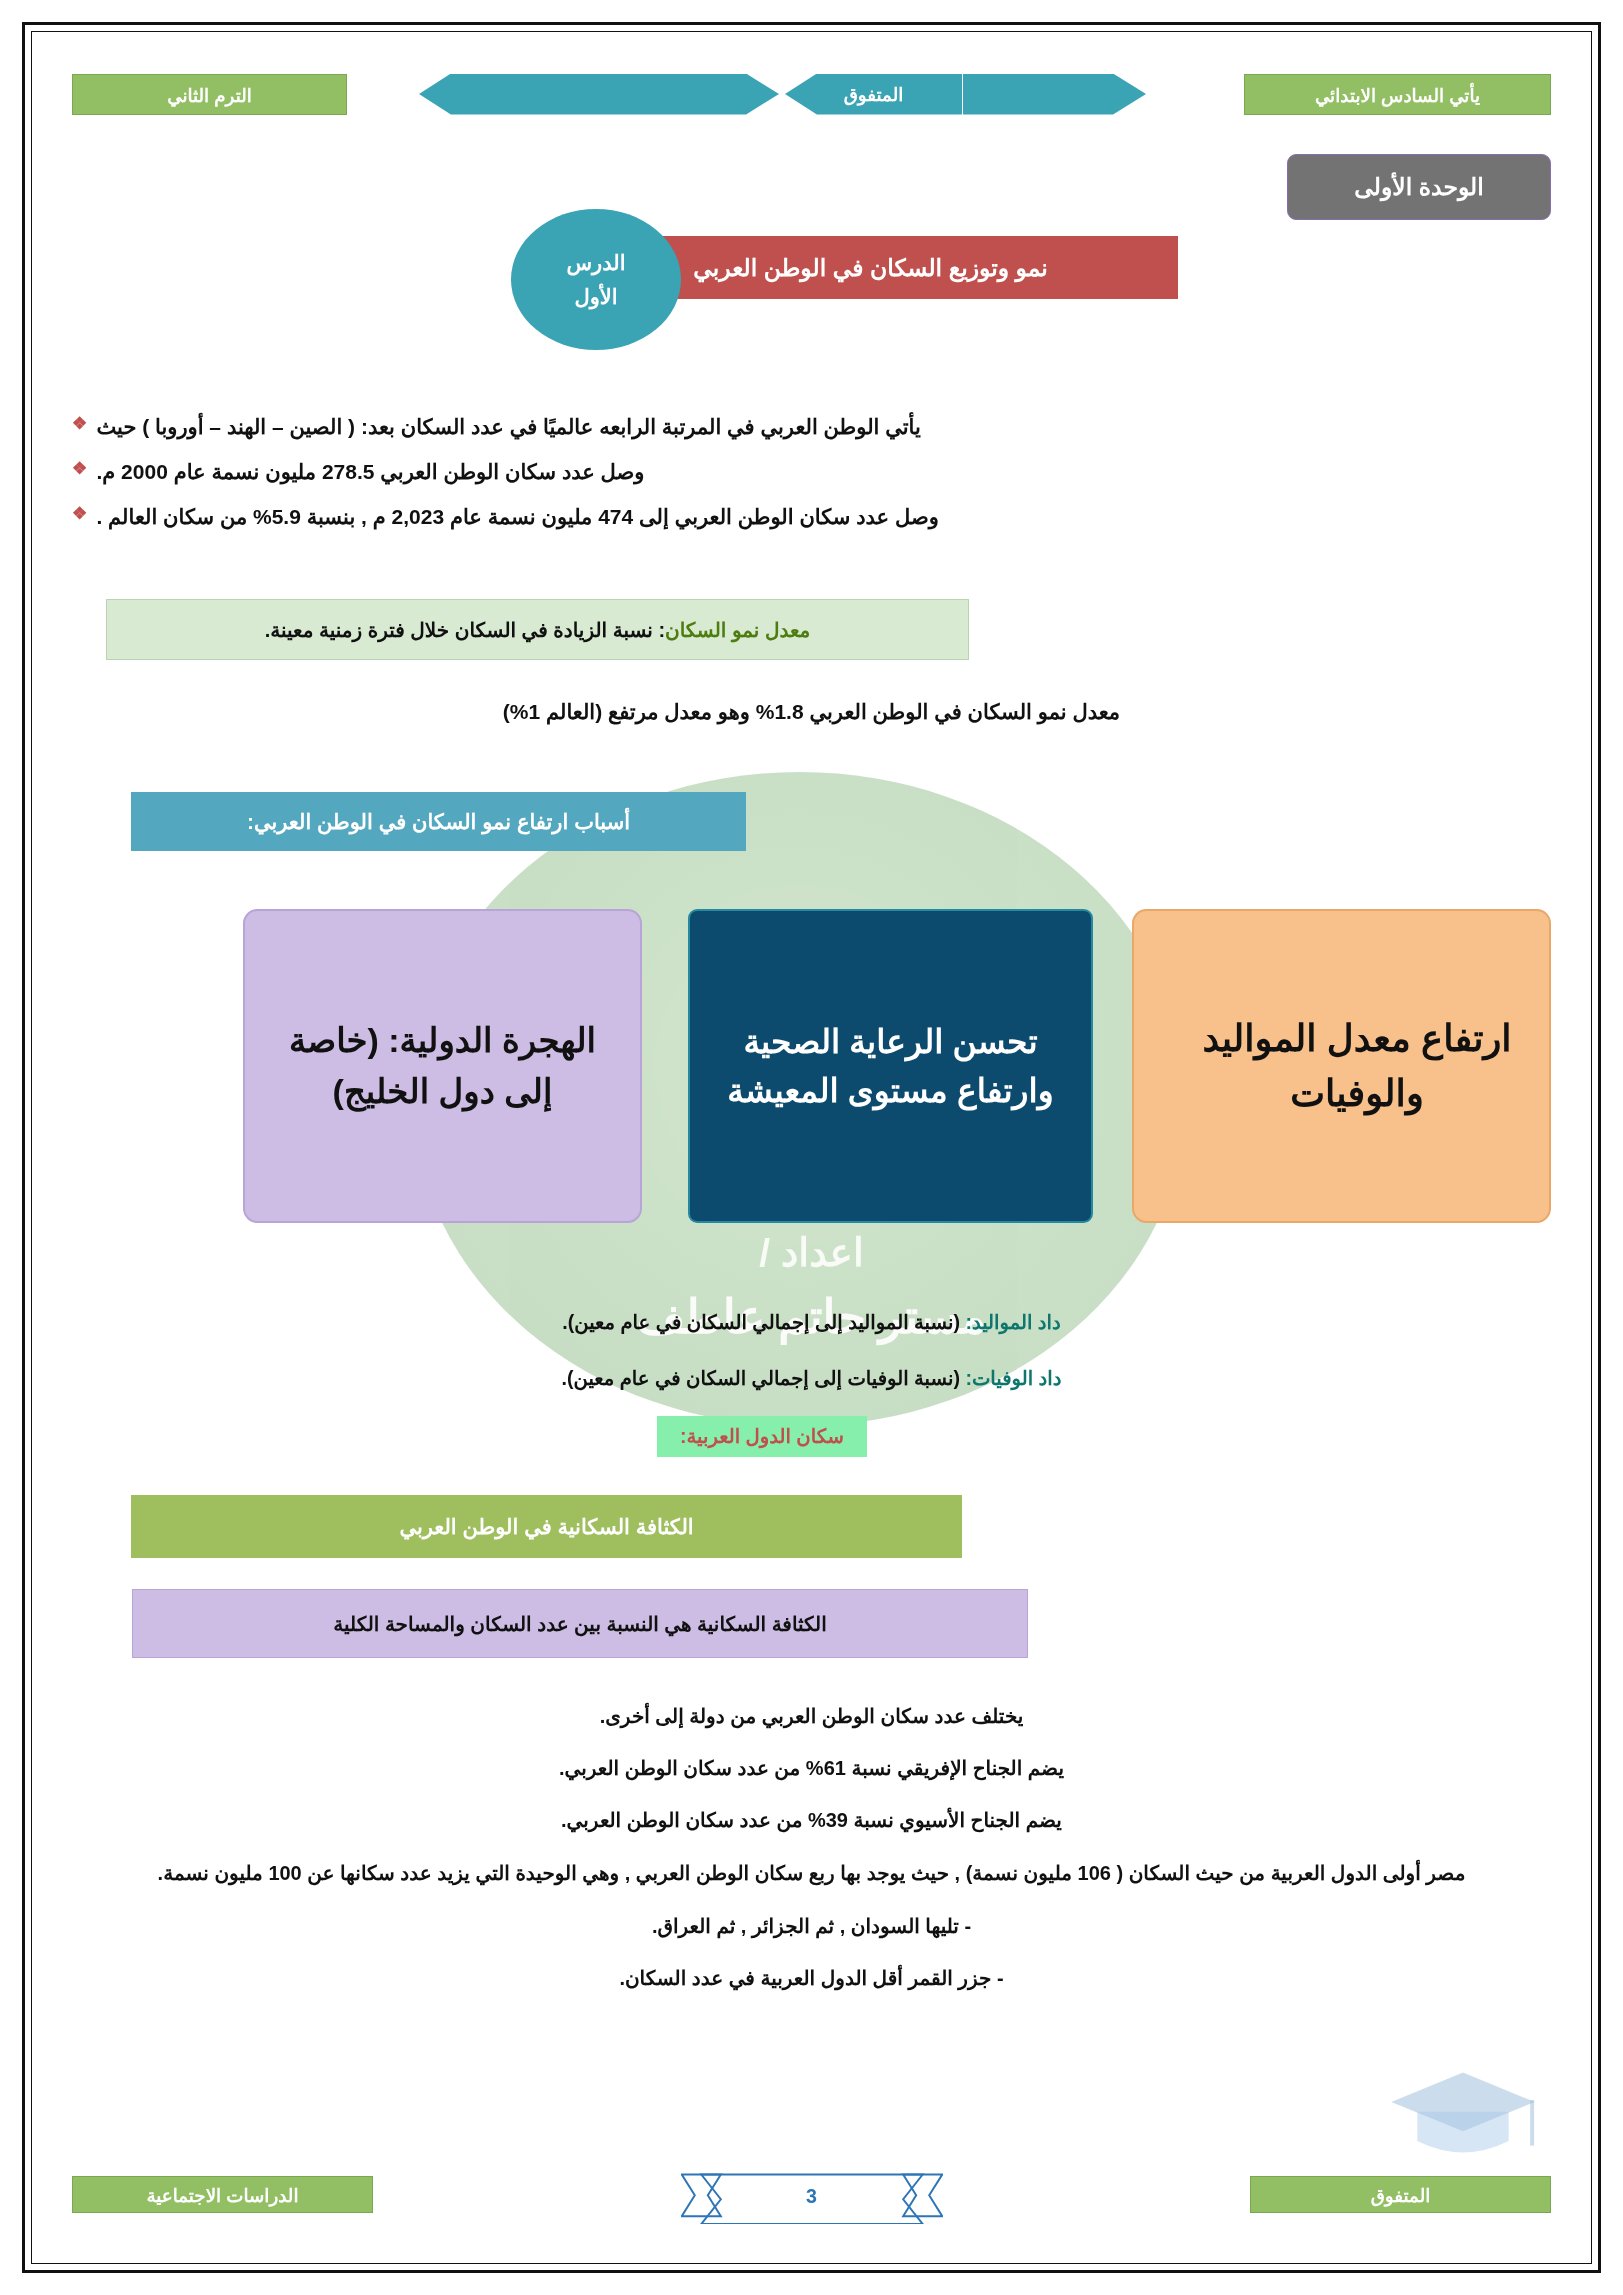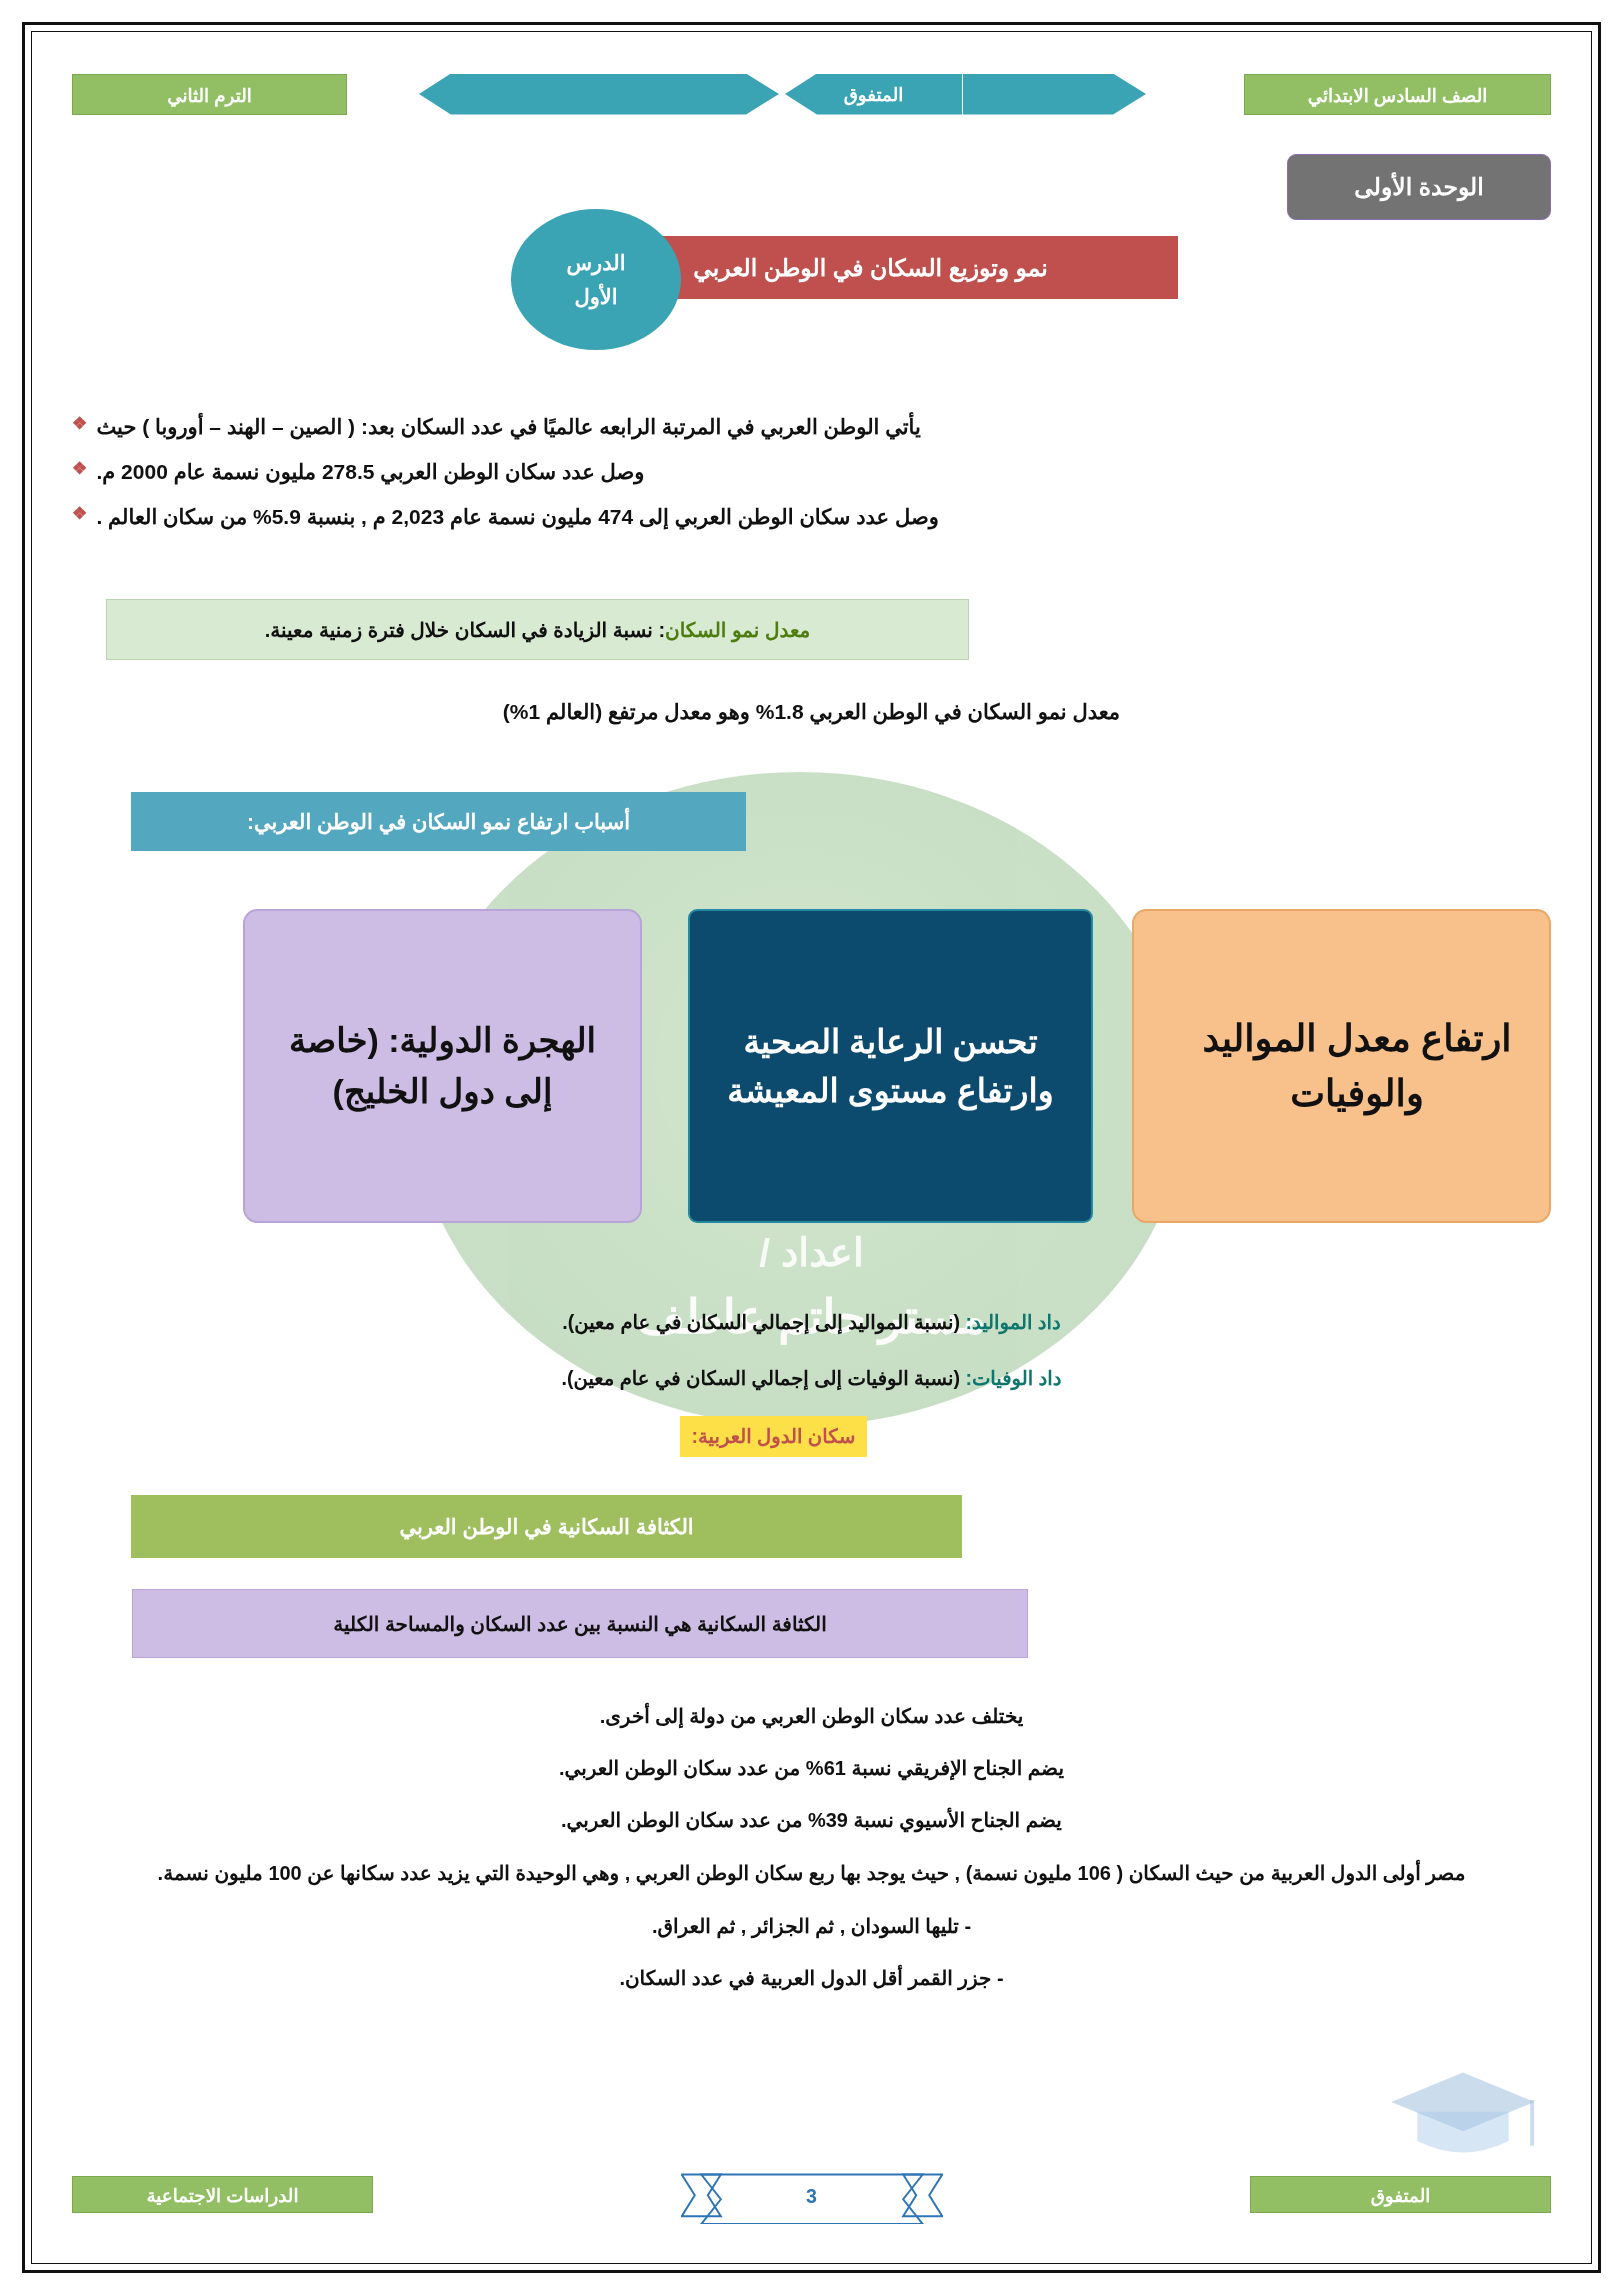--- a/index.html
+++ b/index.html
@@ -331,23 +331,23 @@
     color: #111111;
   }
   .def-line .kw { color: #0f766e; }
   .def1 { top: 1265px; }
   .def2 { top: 1321px; }
 
   .yellow-tag {
     position: absolute;
     top: 1370px;
     right: 710px;
-    width: 187px;
+    width: 210px;
     height: 41px;
-    background: #fde047;
+    background: #86efac;
     display: flex;
     align-items: center;
     justify-content: center;
     font-size: 19.6px;
     font-weight: bold;
     color: #c0504d;
   }
 
   .density-head {
     position: absolute;
@@ -467,21 +467,21 @@
     <div class="wm-circle"></div>
     <div class="wm-big">و</div>
     <div class="wm-text1">الدراسات الاجتماعية</div>
     <div class="wm-text2">اعداد /</div>
     <div class="wm-text3">مستر حاتم عاطف</div>
   </div>
 
   <div class="content">
 
     <div class="header-row">
-      <div class="hdr-box hdr-right">الصف السادس الابتدائي</div>
+      <div class="hdr-box hdr-right">يأتي السادس الابتدائي</div>
       <div class="chev c1"></div>
       <div class="chev c2">المتفوق</div>
       <div class="chev c3"></div>
       <div class="chev c4"></div>
       <div class="hdr-box hdr-left">الترم الثاني</div>
     </div>
 
     <div class="unit-pill">الوحدة الأولى</div>
     <div class="lesson-title">نمو وتوزيع السكان في الوطن العربي</div>
     <div class="lesson-circle">

